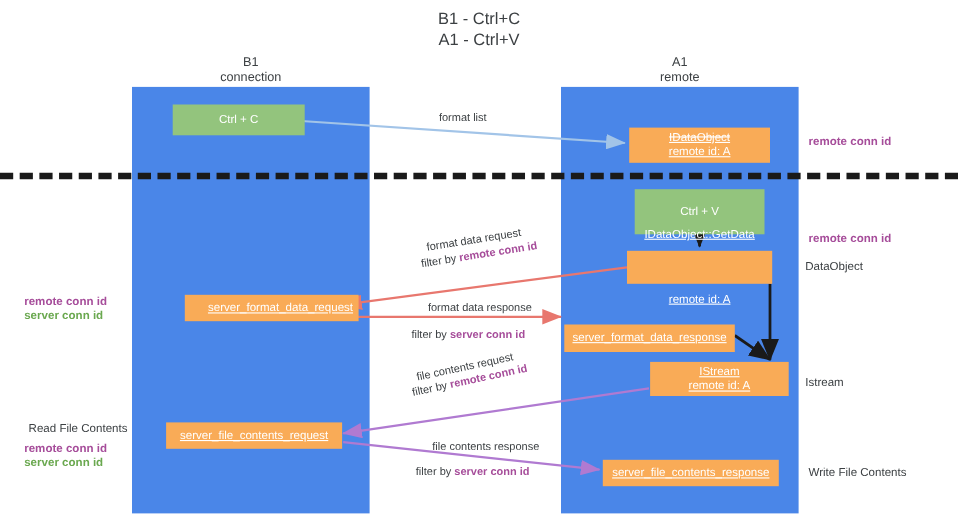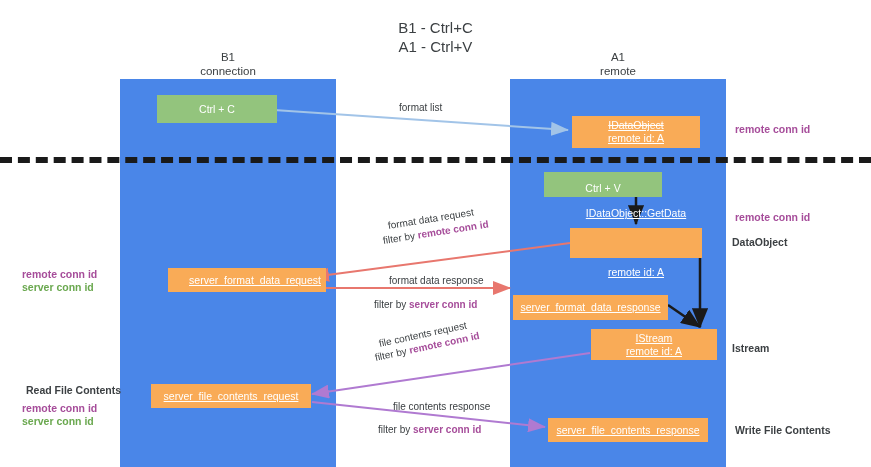--- a/index.html
+++ b/index.html
@@ -14,21 +14,21 @@
     position: relative;
     width: 871px;
     height: 467px;
     background: #ffffff;
     overflow: hidden;
   }
   .abs { position: absolute; }
 
   
   .title {
-    left: 0; top: 18px; width: 871px;
+    left: 0; top: 8px; width: 871px;
     text-align: center;
     font-size: 15px;
     color: #3c4043;
     line-height: 19px;
   }
 
   
   .col-head {
     text-align: center;
     font-size: 11.5px;
@@ -68,21 +68,20 @@
   .node-green { background: #93c47d; }
   .node-orange { background: #f9ab57; text-decoration: underline; }
   .node .l2 { font-size: 10.5px; }
   .strike { text-decoration: line-through; }
 
   
   .ann {
     font-size: 10.5px;
     line-height: 13px;
     color: #3c4043;
-    font-weight: bold;
   }
   .ann-purple { color: #a64d9a; font-weight: bold; }
   .ann-green  { color: #6aa84f; font-weight: bold; }
 
   
   .elabel {
     font-size: 10px;
     color: #3c4043;
     line-height: 13px;
     white-space: nowrap;
@@ -155,21 +154,21 @@
 
   <div class="abs node node-green" style="left:157px; top:95px; width:120px; height:28px;">
     <div>Ctrl + C</div>
   </div>
 
   <div class="abs node node-orange" style="left:572px; top:116px; width:128px; height:32px;">
     <div class="strike">IDataObject</div>
     <div class="l2">remote id: A</div>
   </div>
 
-  <div class="abs node node-green" style="left:544px; top:172px; width:118px; height:25px;justify-content:flex-end;">
+  <div class="abs node node-green" style="left:577px; top:172px; width:118px; height:41px;">
     <div>Ctrl + V</div>
   </div>
 
   <div class="abs node node-orange" style="left:570px; top:228px; width:132px; height:30px;gap:46px;">
     <div>IDataObject::GetData</div>
     <div class="l2">remote id: A</div>
   </div>
 
   <div class="abs node node-orange" style="left:168px; top:268px; width:158px; height:24px;padding-left:20px;">
     <div>server_format_data_request</div>

